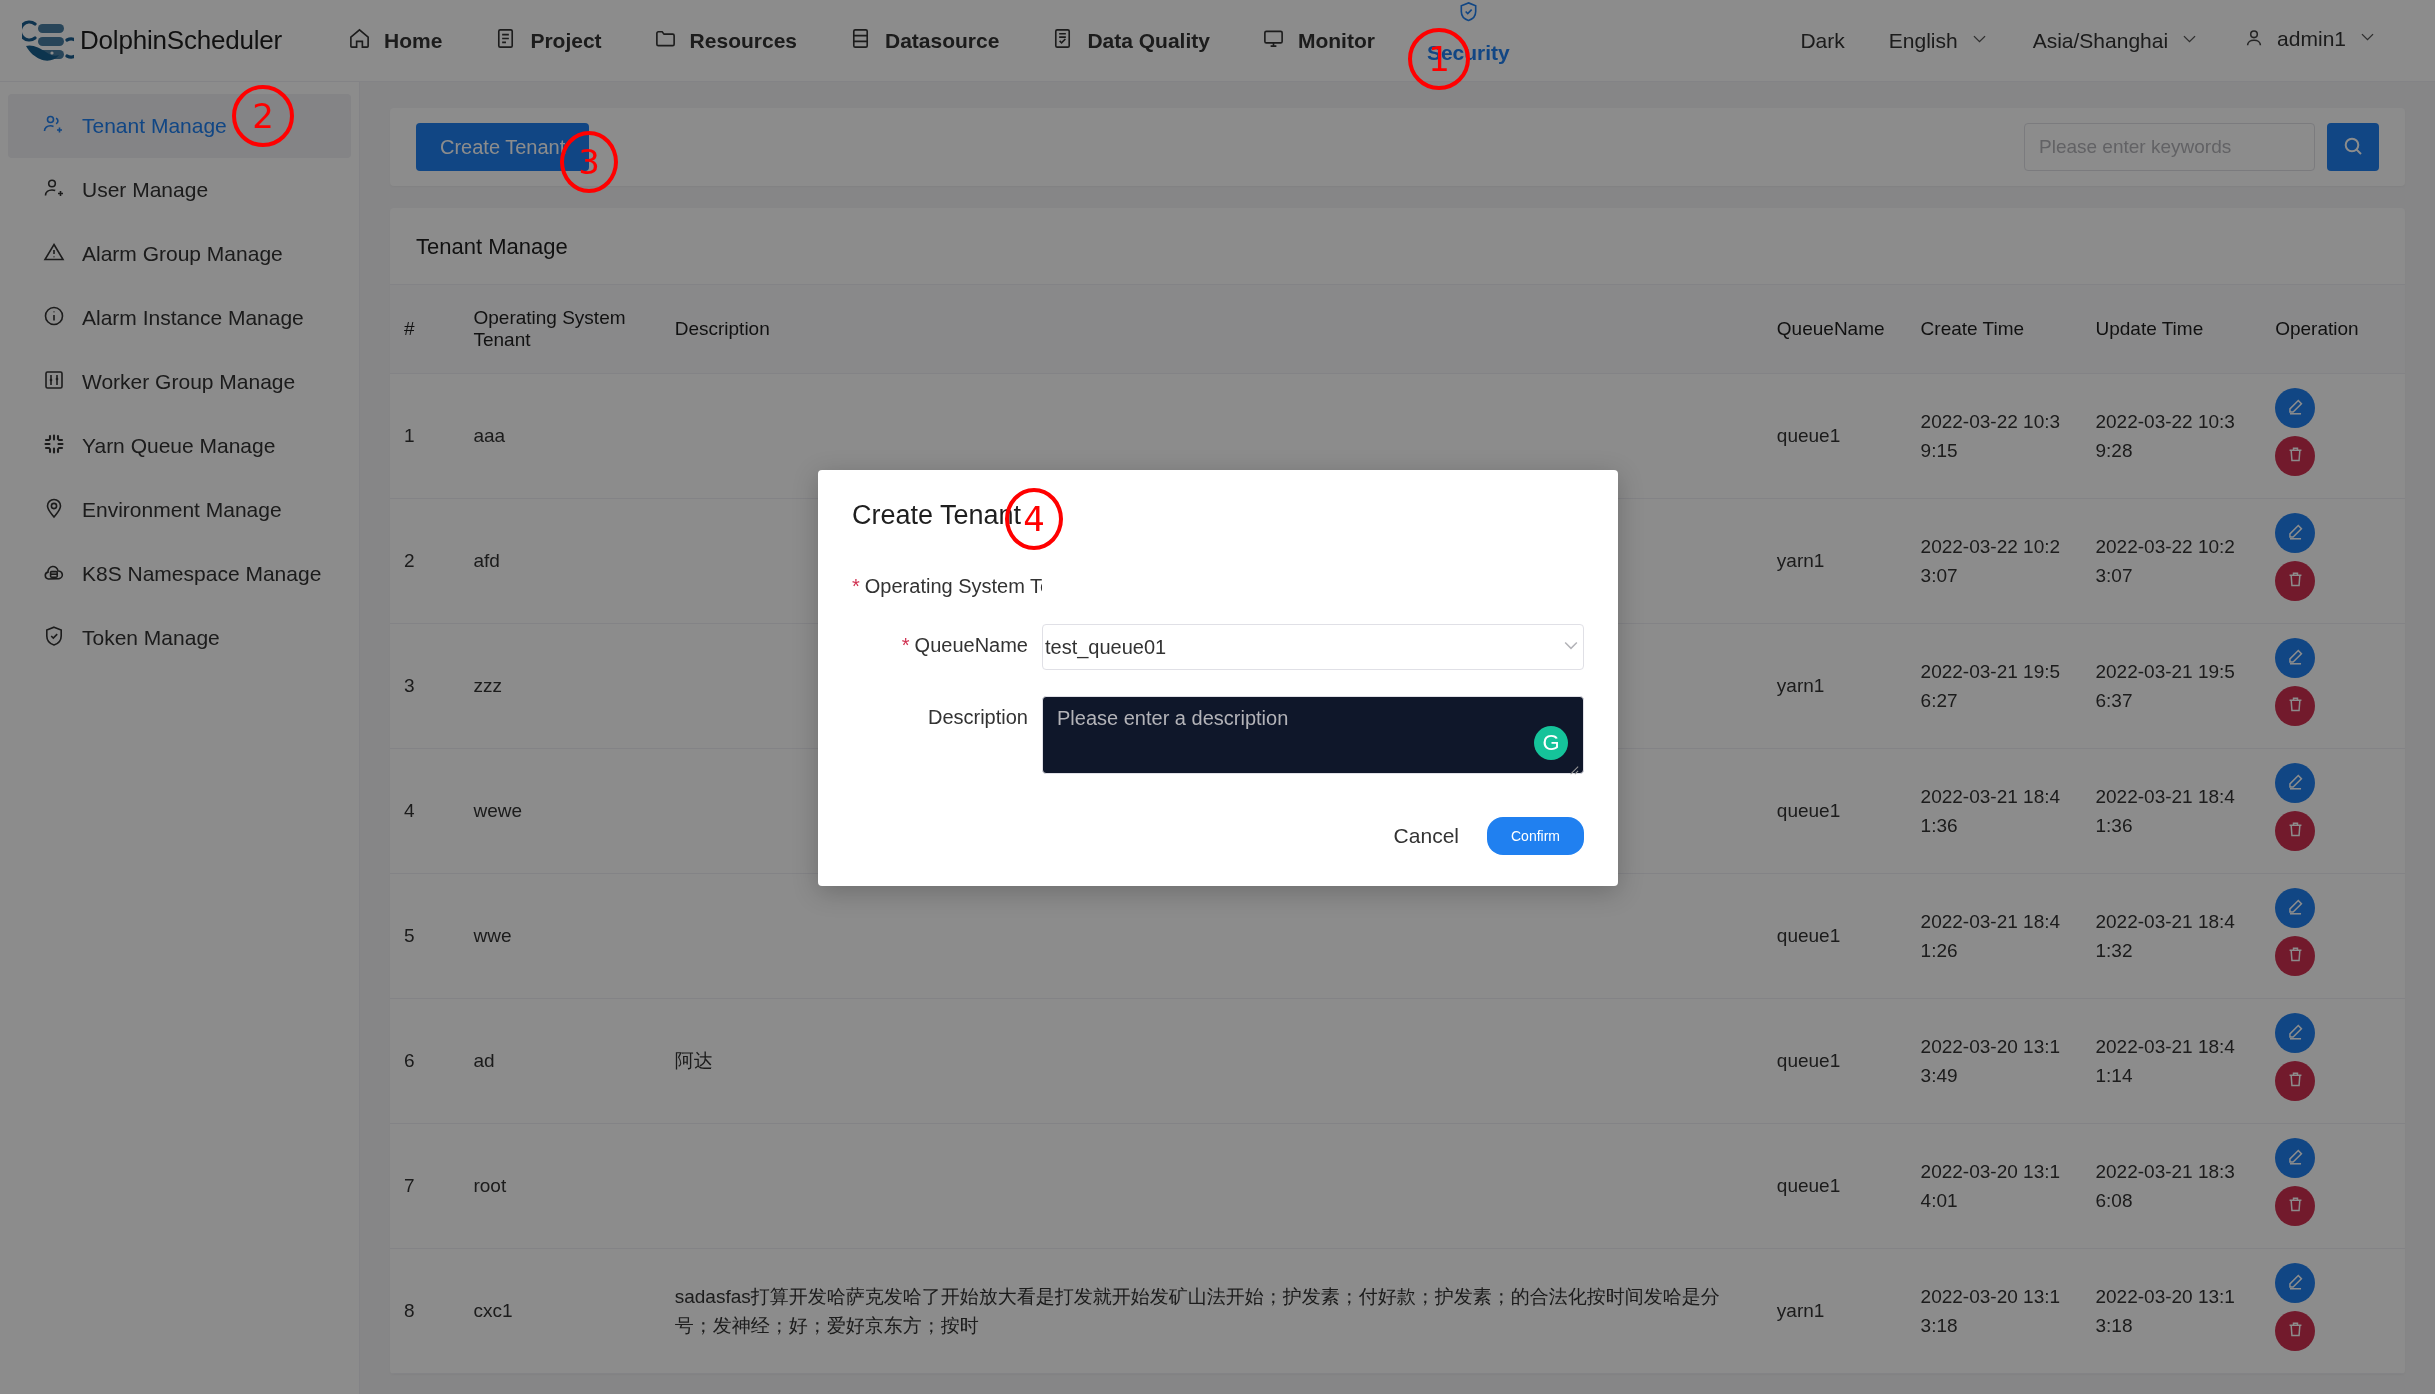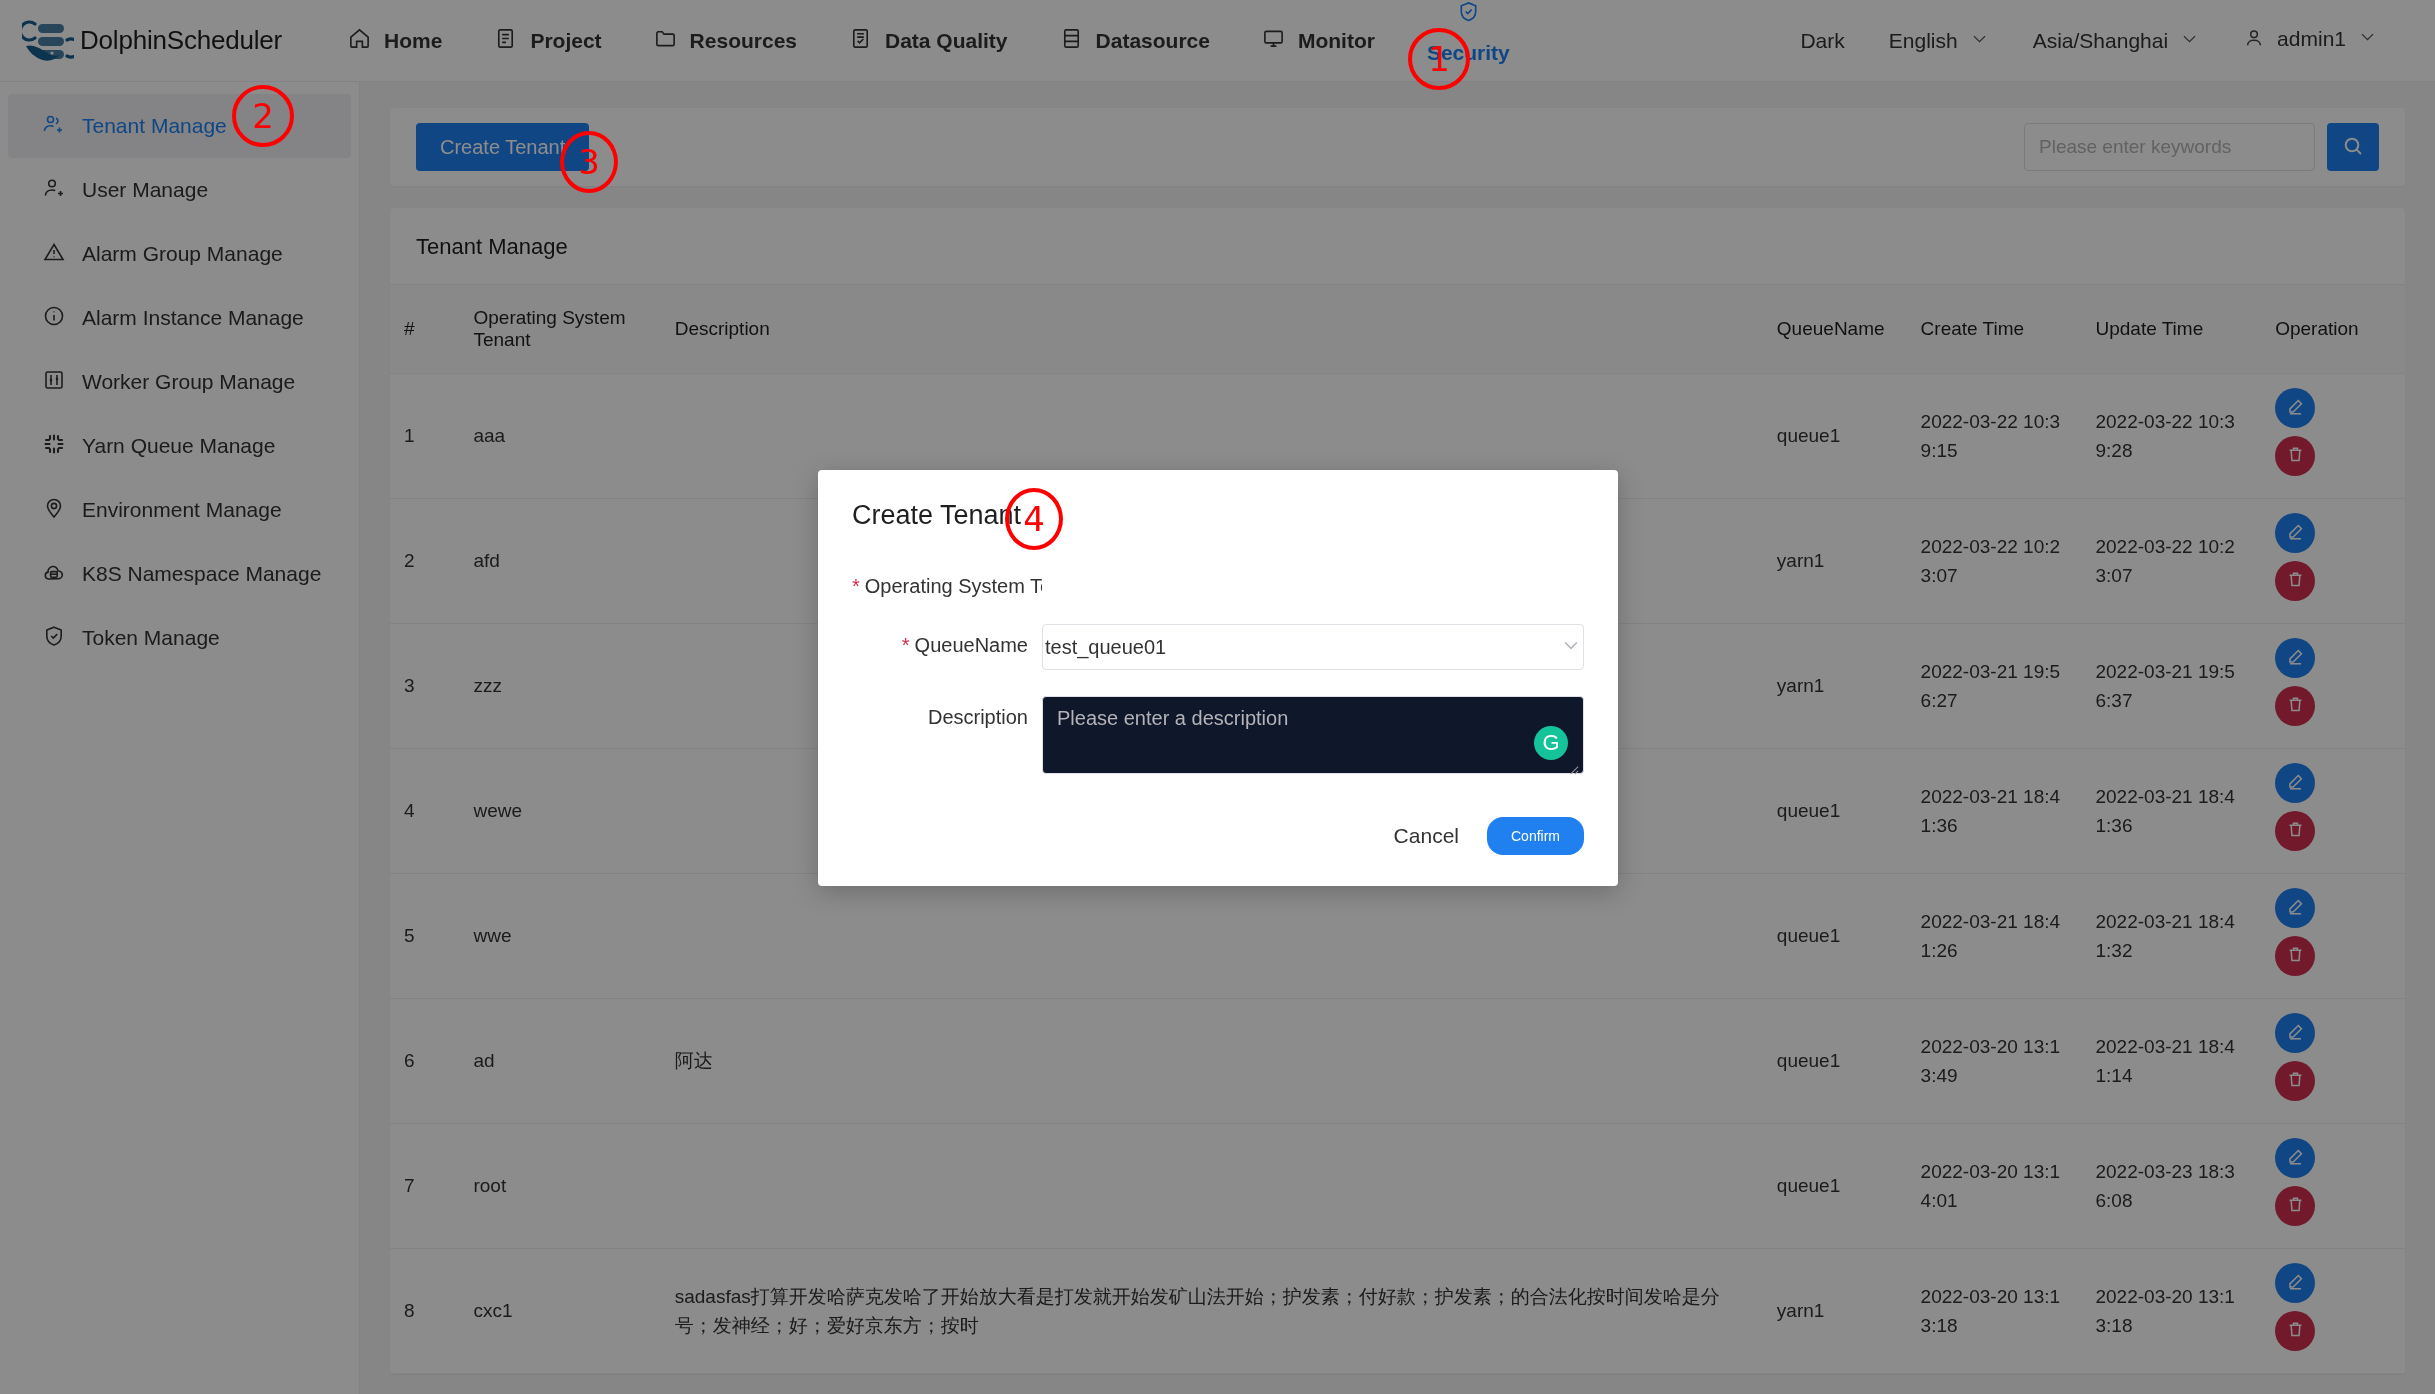--- a/index.html
+++ b/index.html
@@ -273,33 +273,33 @@
           <svg width="23" height="23" viewBox="0 0 24 24" fill="none" stroke-width="1.7">
               <path d="M3 6.5A1.5 1.5 0 0 1 4.5 5h4l2 2.5h9A1.5 1.5 0 0 1 21 9v9a1.5 1.5 0 0 1-1.5 1.5h-15A1.5 1.5 0 0 1 3 18z"></path>
             </svg>
         </span>
         <span>Resources</span>
       </div>
       <div class="nav-item">
         <span>
           <svg width="23" height="23" viewBox="0 0 24 24" fill="none" stroke-width="1.7">
               <rect x="5" y="3" width="14" height="18" rx="1.5"></rect>
-              <path d="M8.5 7h7M8.5 10.5h7M9 14.5l2 2 4-4"></path>
-            </svg>
-        </span>
-        <span>Data Quality</span>
+              <path d="M5 9h14M5 15h14"></path>
+            </svg>
+        </span>
+        <span>Datasource</span>
       </div>
       <div class="nav-item">
         <span>
           <svg width="23" height="23" viewBox="0 0 24 24" fill="none" stroke-width="1.7">
               <rect x="5" y="3" width="14" height="18" rx="1.5"></rect>
-              <path d="M5 9h14M5 15h14"></path>
-            </svg>
-        </span>
-        <span>Datasource</span>
+              <path d="M8.5 7h7M8.5 10.5h7M9 14.5l2 2 4-4"></path>
+            </svg>
+        </span>
+        <span>Data Quality</span>
       </div>
       <div class="nav-item">
         <span>
           <svg width="23" height="23" viewBox="0 0 24 24" fill="none" stroke-width="1.7">
               <rect x="3" y="4.5" width="18" height="12" rx="1.5"></rect>
               <path d="M9 20h6M12 16.5V20"></path>
             </svg>
         </span>
         <span>Monitor</span>
       </div>
@@ -607,21 +607,21 @@
                     </svg></span>
               </button>
             </td>
           </tr>
           <tr>
             <td>7</td>
             <td>root</td>
             <td></td>
             <td>queue1</td>
             <td>2022-03-20 13:14:01</td>
-            <td>2022-03-23 18:36:08</td>
+            <td>2022-03-21 18:36:08</td>
             <td class="op-cell">
               <button class="icon-btn edit">
                 <span><svg width="19" height="19" viewBox="0 0 24 24" fill="none" stroke="#fff" stroke-width="1.9">
                       <path d="M15.5 4.5l4 4L9 19H5v-4z"></path>
                       <path d="M5 21.2h14"></path>
                     </svg></span>
               </button>
               <button class="icon-btn del">
                 <span><svg width="19" height="19" viewBox="0 0 24 24" fill="none" stroke="#fff" stroke-width="1.9">
                       <path d="M4.5 6.5h15M9.5 6.5V4.2h5v2.3M6.5 6.5l1 13h9l1-13"></path>

